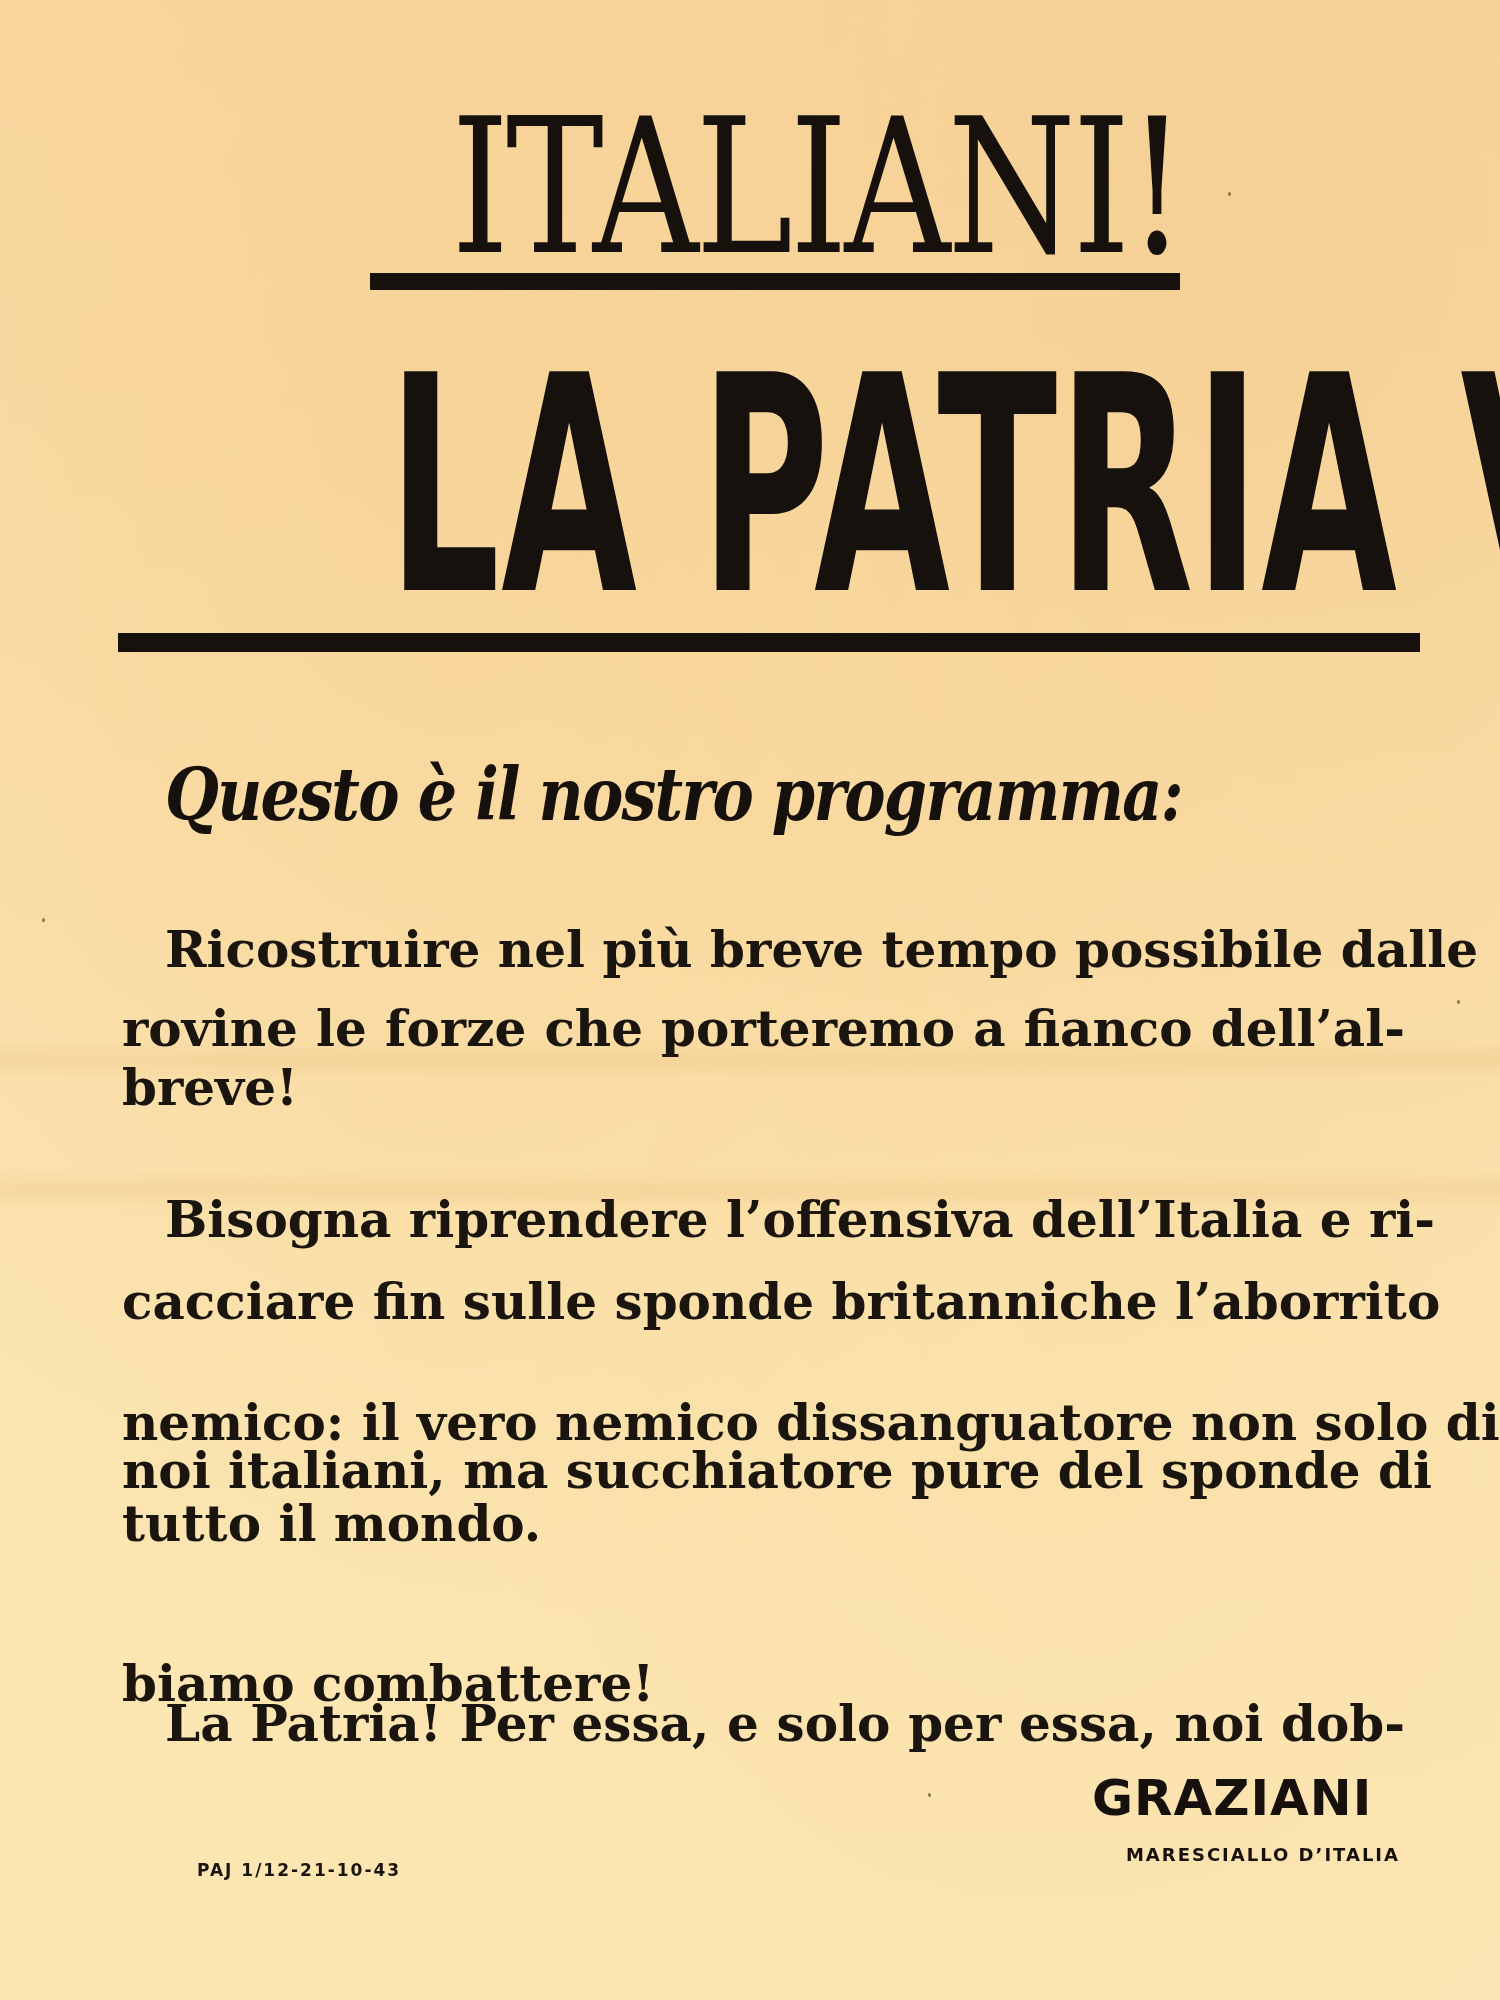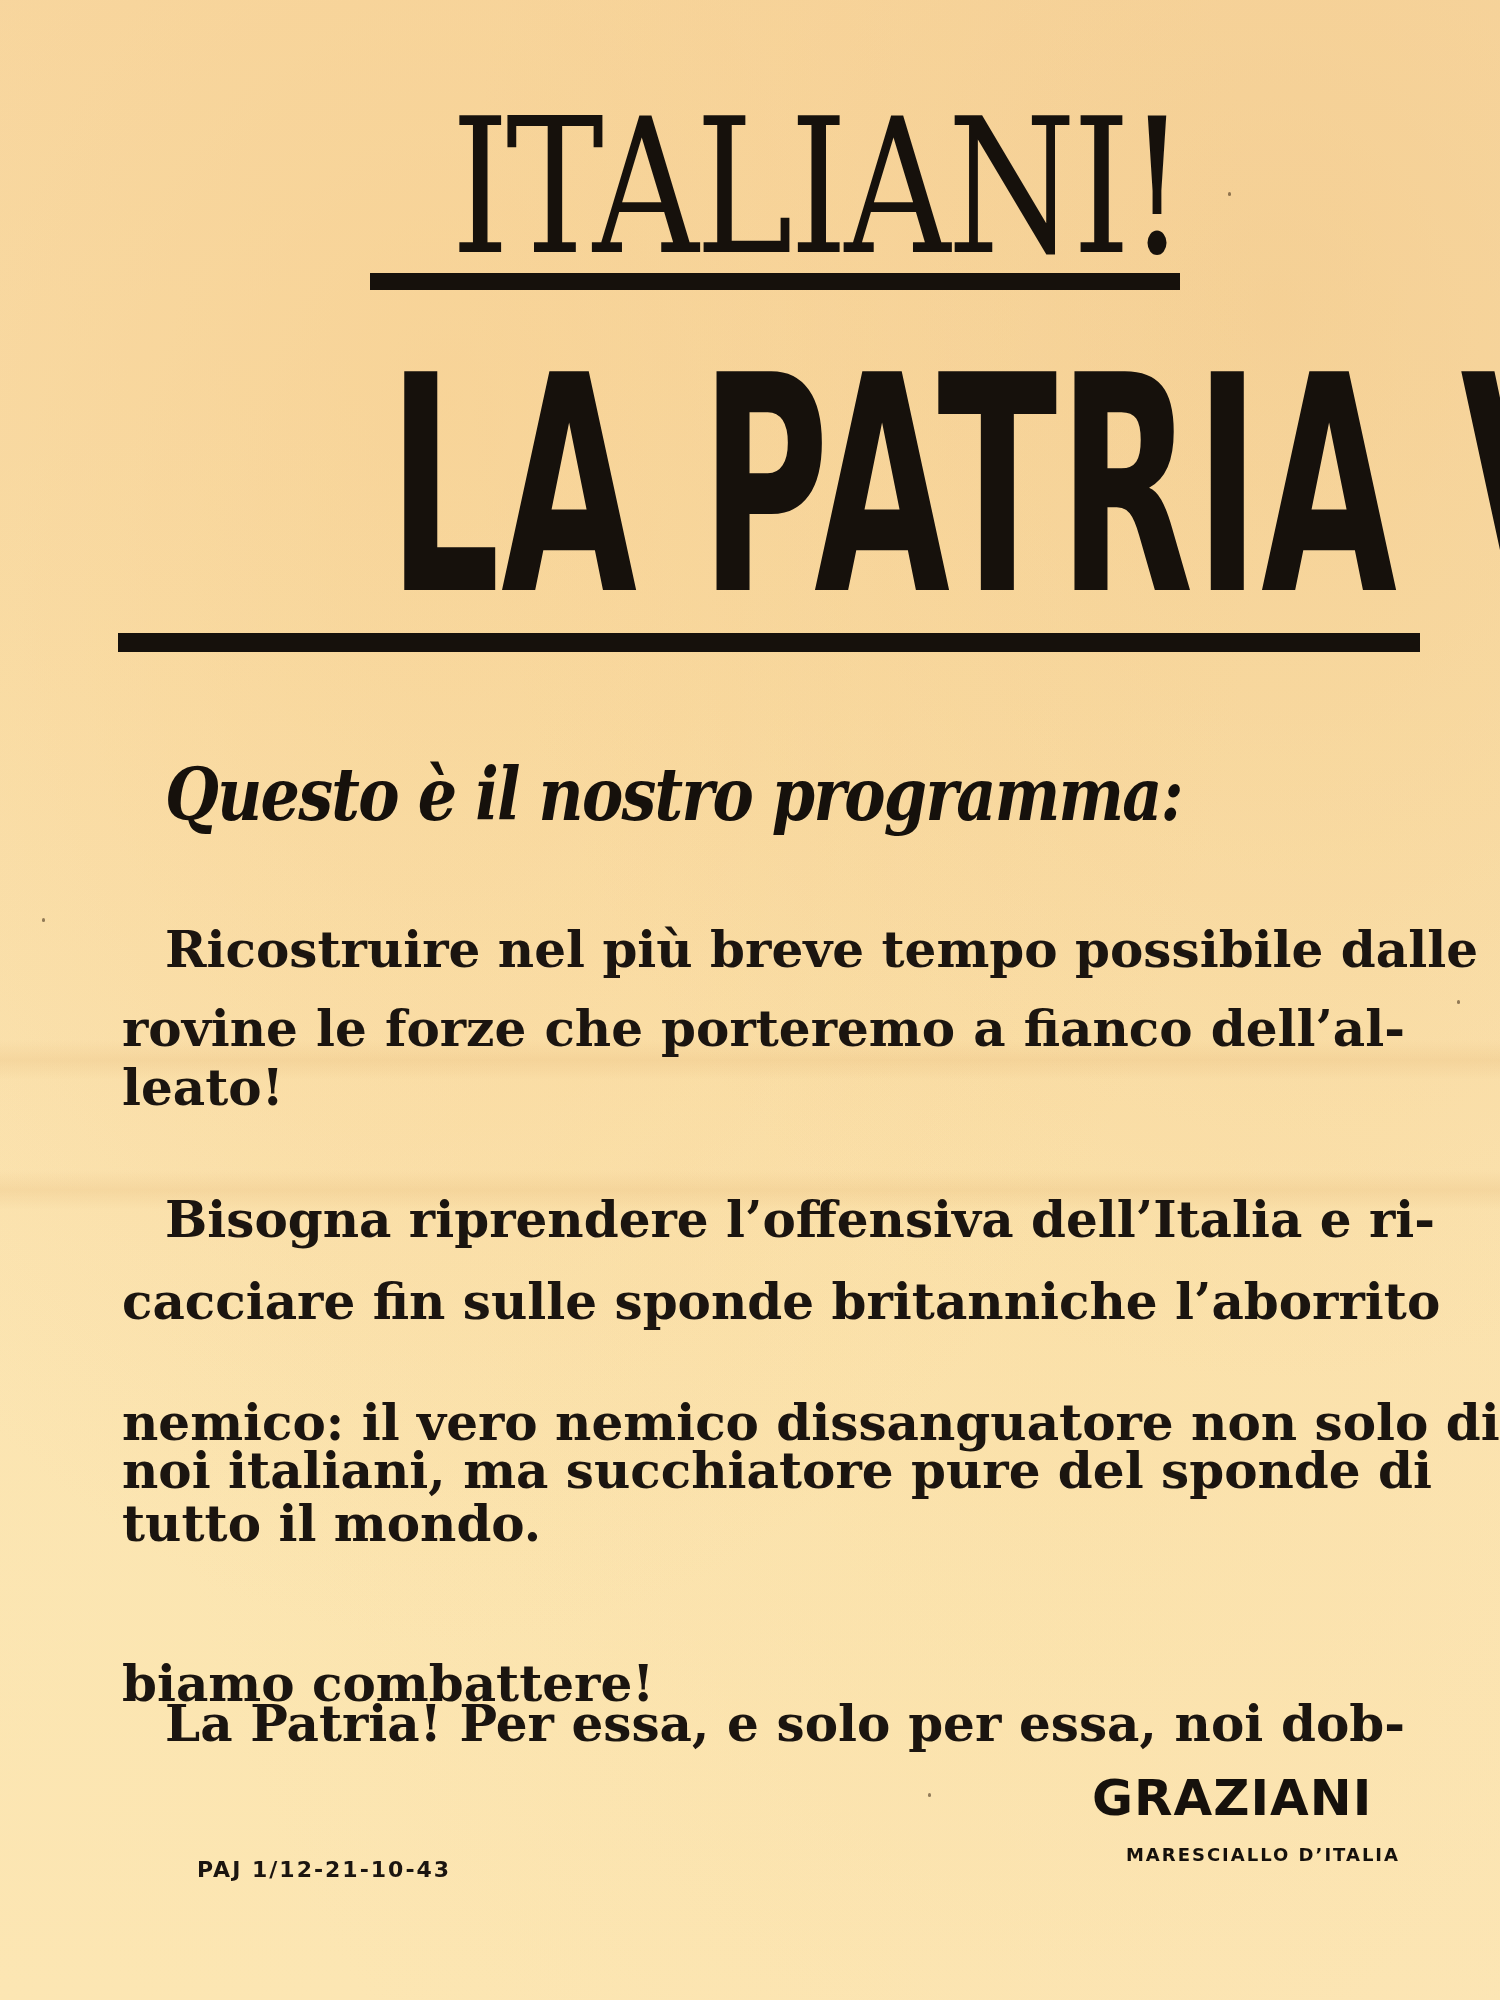--- a/index.html
+++ b/index.html
@@ -164,21 +164,21 @@
     color: #16110c;
     letter-spacing: 2px;
     white-space: nowrap;
   }
   .print-code {
     position: absolute;
     left: 197px;
     top: 1855px;
     font-family: "DejaVu Sans", sans-serif;
     font-weight: bold;
-    font-size: 22px;
+    font-size: 17px;
     line-height: 30px;
     color: #1b1510;
     letter-spacing: 2px;
     white-space: nowrap;
   }
   .speck {
     position: absolute;
     width: 3px;
     height: 4px;
     border-radius: 2px;
@@ -205,21 +205,21 @@
   <div class="title-2" style="left:0;top:-8px">LA PATRIA VI CHIAMA!</div>
 </div>
 <div class="rule-2"></div>
 
 <div class="program-heading">Questo è il nostro programma:</div>
 
 <div class="body-text">
 
   <div class="line indent" style="top:886px;width:1240px;text-align:justify;text-align-last:justify">Ricostruire nel più breve tempo possibile dalle</div>
   <div class="line justify" style="top:970px">rovine le forze che porteremo a fianco dell’al-</div>
-  <div class="line" style="top:1058px">leato!</div>
+  <div class="line" style="top:1058px">breve!</div>
 
   <div class="line indent" style="top:1156px;width:1240px;text-align:justify;text-align-last:justify">Bisogna riprendere l’offensiva dell’Italia e ri-</div>
   <div class="line justify" style="top:1243px">cacciare fin sulle sponde britanniche l’aborrito</div>
   <div class="line justify" style="top:1364px">nemico: il vero nemico dissanguatore non solo di</div>
   <div class="line justify" style="top:1412px;width:1270px">noi italiani, ma succhiatore pure del sponde di</div>
   <div class="line" style="top:1494px">tutto il mondo.</div>
 
   <div class="line indent" style="top:1660px;width:1240px;text-align:justify;text-align-last:justify">La Patria! Per essa, e solo per essa, noi dob-</div>
   <div class="line" style="top:1654px">biamo combattere!</div>
 </div>

